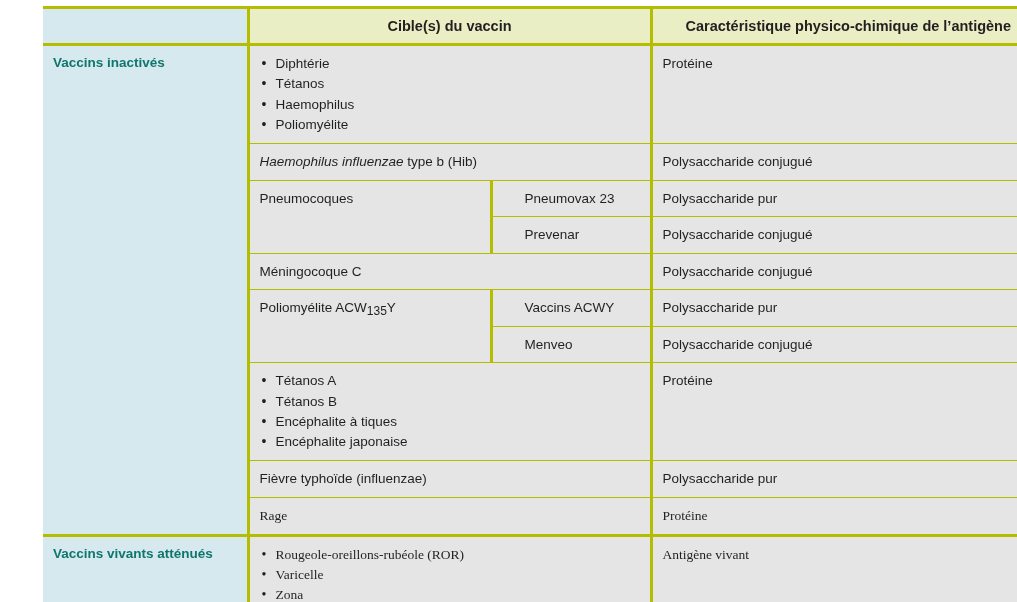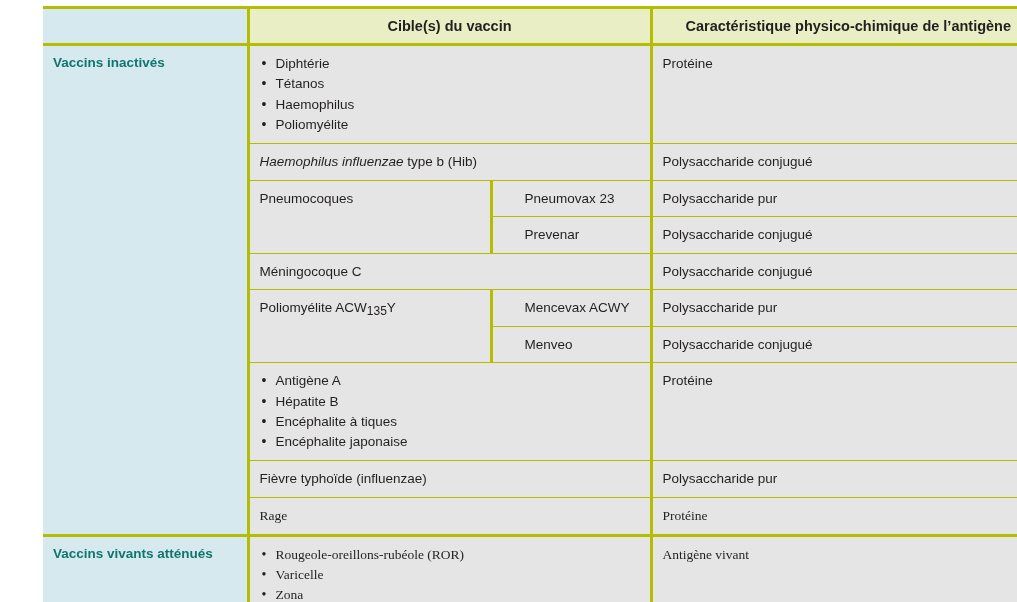--- a/index.html
+++ b/index.html
@@ -148,33 +148,33 @@
         <td class="body">Polysaccharide conjugué</td>
       </tr>
 
       <tr>
         <td class="body target-span" colspan="2">Méningocoque C</td>
         <td class="body">Polysaccharide conjugué</td>
       </tr>
 
       <tr>
         <td class="body target" rowspan="2"><span>Poliomyélite ACW</span><span class="sub">135</span><span>Y</span></td>
-        <td class="body brand">Mencevax ACWY</td>
+        <td class="body brand">Vaccins ACWY</td>
         <td class="body">Polysaccharide pur</td>
       </tr>
       <tr>
         <td class="body brand">Menveo</td>
         <td class="body">Polysaccharide conjugué</td>
       </tr>
 
       <tr>
         <td class="body target-span" colspan="2">
           <ul class="bullets">
-            <li>Antigène A</li>
-            <li>Hépatite B</li>
+            <li>Tétanos A</li>
+            <li>Tétanos B</li>
             <li>Encéphalite à tiques</li>
             <li>Encéphalite japonaise</li>
           </ul>
         </td>
         <td class="body">Protéine</td>
       </tr>
 
       <tr>
         <td class="body target-span" colspan="2">Fièvre typhoïde (influenzae)</td>
         <td class="body">Polysaccharide pur</td>

